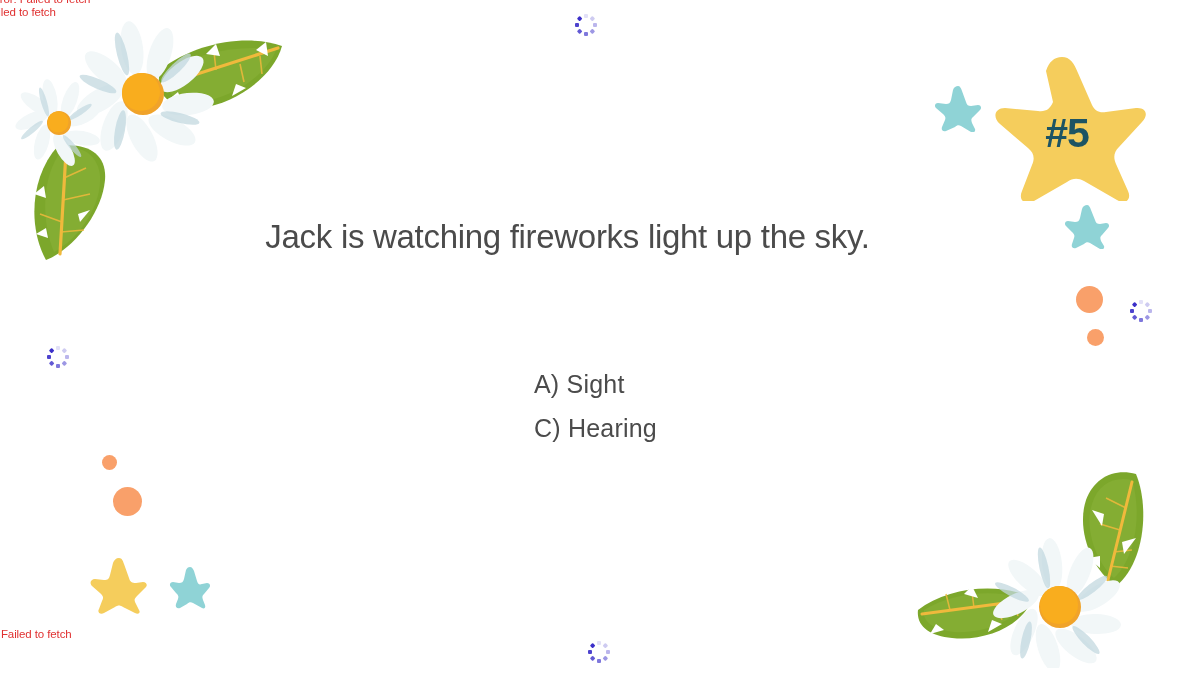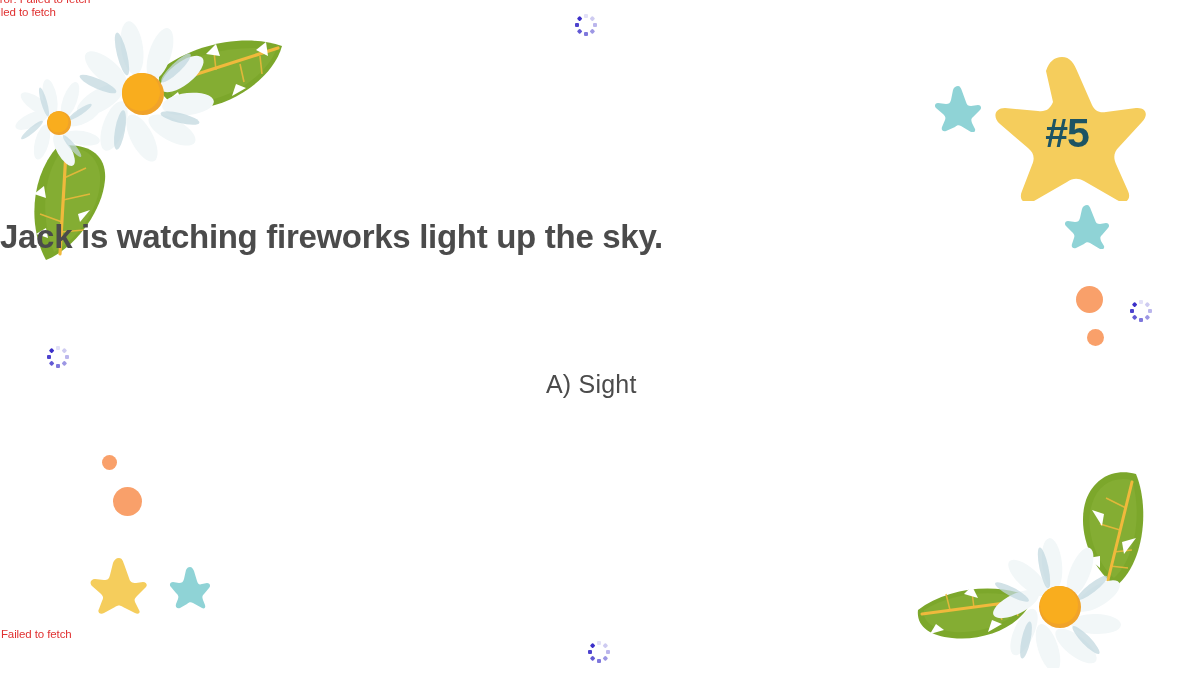--- a/index.html
+++ b/index.html
@@ -42,39 +42,38 @@
     white-space: nowrap;
     letter-spacing: -0.1px;
   }
 
   
   .question {
     position: absolute;
     left: 0;
     top: 216px;
     width: 1135px;
-    text-align: left;
+    text-align: center;
     font-size: 33px;
-    font-weight: 700;
+    font-weight: 400;
     line-height: 41px;
     color: #4b4b4b;
     letter-spacing: -0.3px;
   }
   .question .qline { display: block; }
 
   .answers {
     position: absolute;
     left: 534px;
     top: 362px;
     font-size: 25px;
     line-height: 44px;
     color: #4b4b4b;
     font-weight: 400;
     letter-spacing: 0.2px;
-    margin-left: 12px;
   }
   .answers .opt { display: block; white-space: nowrap; }
 
   
   .badge-wrap {
     position: absolute;
     left: 978px;
     top: 53px;
     width: 170px;
     height: 148px;
@@ -343,15 +342,16 @@
       <i></i>
       <i></i>
   </div>
 
   <div class="question">
     <span class="qline">Jack is watching fireworks light up the sky.</span>
   </div>
 
   <div class="answers">
     <span class="opt">A) Sight</span>
+    <span class="opt">C) Hearing</span>
   </div>
 
 </div>
 
 </body></html>

